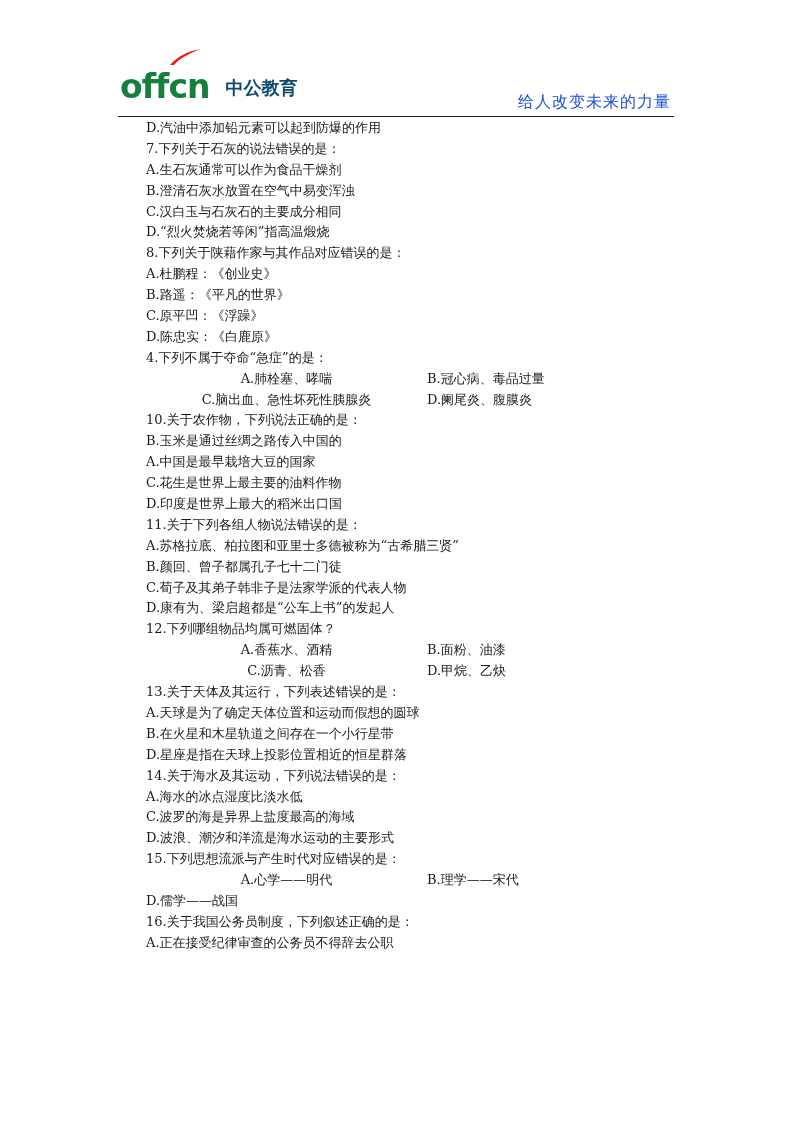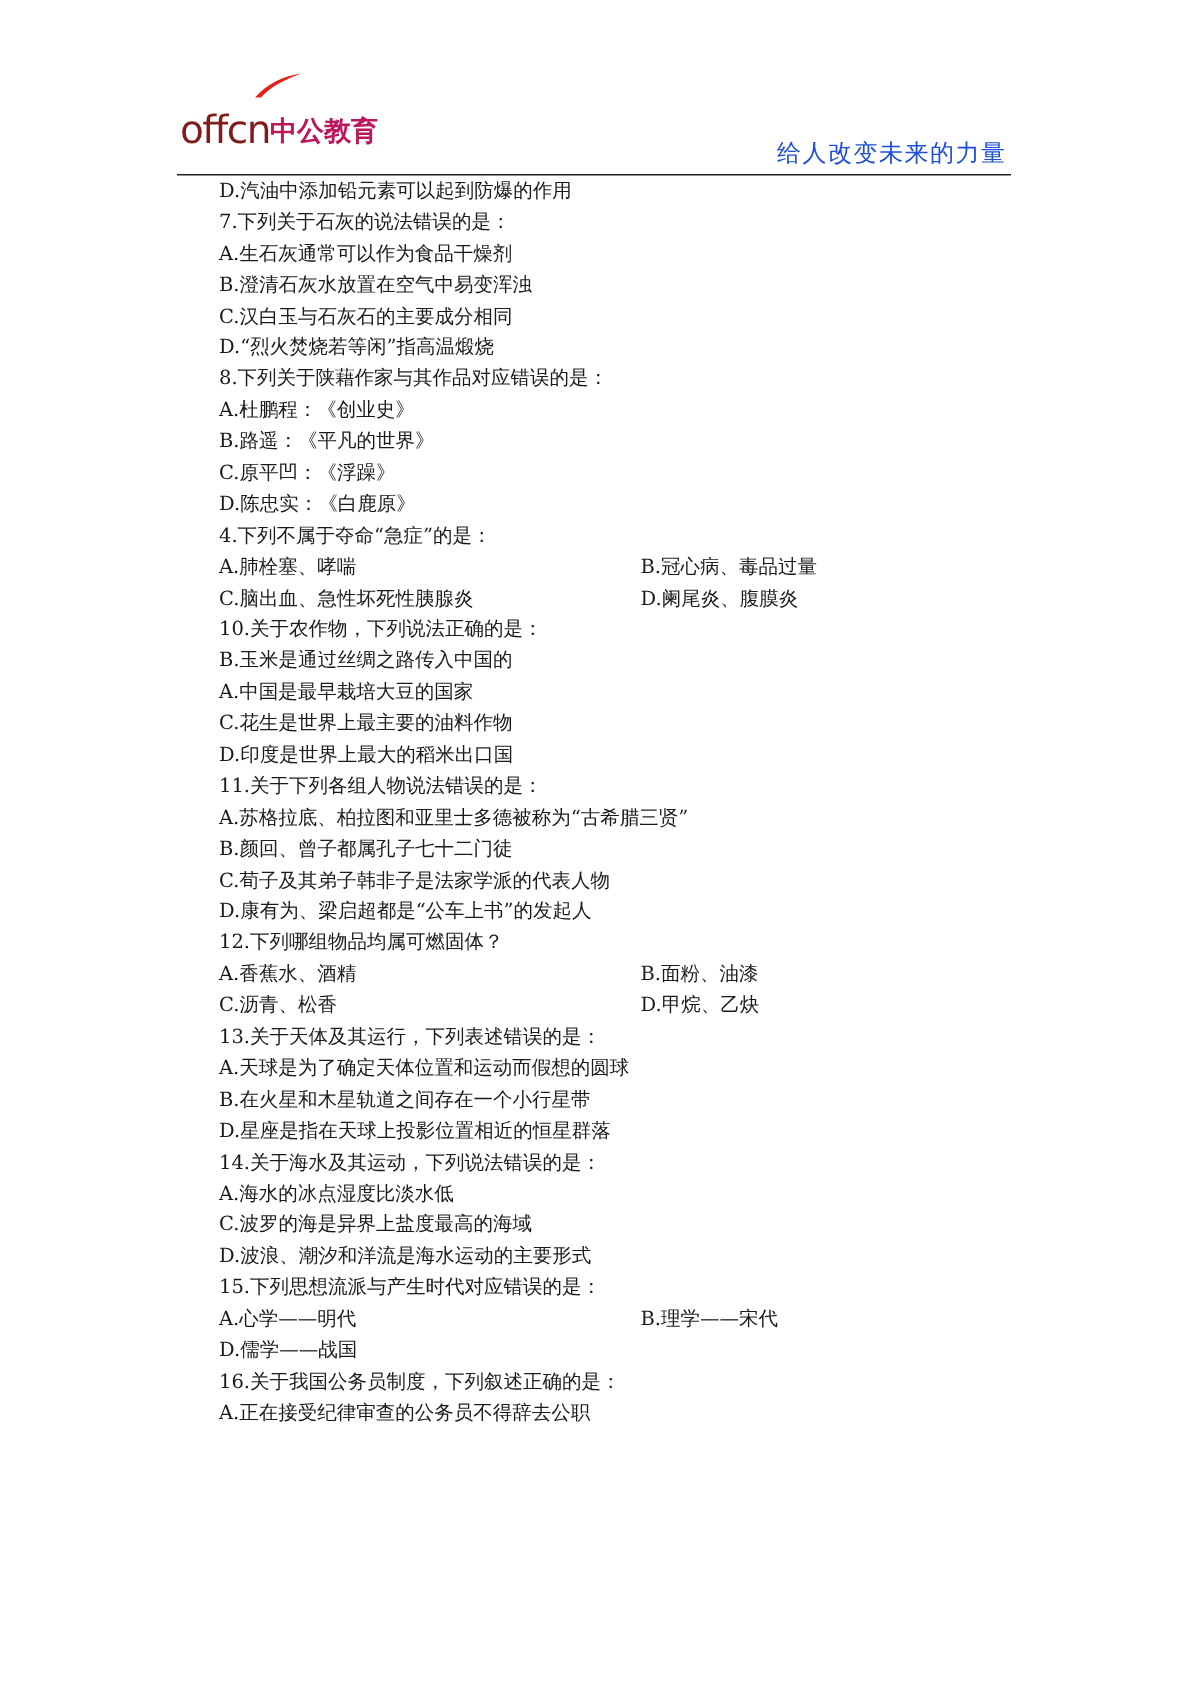--- a/index.html
+++ b/index.html
@@ -1,30 +1,30 @@
 <!DOCTYPE html>
 <html><head>
   <meta charset="utf-8">
   <style>
     html, body { margin: 0; padding: 0; background: #ffffff; }
     body { width: 793px; height: 1122px; position: relative; overflow: hidden;
            font-family: "DejaVu Serif", "Liberation Serif", serif; color: #1a1a1a; }
     .header { position: absolute; left: 0; top: 0; width: 793px; height: 120px; }
     .logo { position: absolute; left: 120px; top: 62px; height: 40px; display: flex; align-items: flex-end; }
-    .logo-latin { font-family: "DejaVu Sans", "Liberation Sans", sans-serif; font-weight: normal;
-                  font-size: 26px; color: #7f1d1d; letter-spacing: -1px; line-height: 30px; position: relative; }
+    .logo-latin { font-family: "DejaVu Sans", "Liberation Sans", sans-serif; font-weight: bold;
+                  font-size: 33px; color: #15803d; letter-spacing: -1px; line-height: 30px; position: relative; }
     .logo-swoosh { position: absolute; left: 48px; top: -14px; width: 34px; height: 18px; }
     .logo-cn { font-family: "DejaVu Sans", "Liberation Sans", sans-serif; font-weight: bold;
-               font-size: 18px; color: #be185d; margin-left: 0; line-height: 24px; padding-bottom: 2px; }
+               font-size: 18px; color: #0c4a6e; margin-left: 16px; line-height: 24px; padding-bottom: 2px; }
     .slogan { position: absolute; right: 122px; top: 92px; font-size: 16px; color: #1d4ed8; letter-spacing: 1px; }
     .rule { position: absolute; left: 118px; top: 116px; width: 556px; height: 1px; background: #222; }
     .content { position: absolute; left: 146px; top: 118px; width: 540px; }
     .line { height: 20.9px; line-height: 20.9px; font-size: 13px; white-space: nowrap; position: relative; }
     .col2 { display: flex; }
-    .col2 .left { width: 281px; }
+    .col2 .left { width: 281px; text-align: center; }
   </style>
 </head>
 <body>
 
 <div class="header">
   <div class="logo">
     <span class="logo-latin">offcn</span>
     <svg class="logo-swoosh" viewBox="0 0 34 18">
       <path d="M2 17 C 10 8, 20 3, 33 1 C 22 5, 12 10, 6 17 Z" fill="#e2231a"></path>
     </svg>

